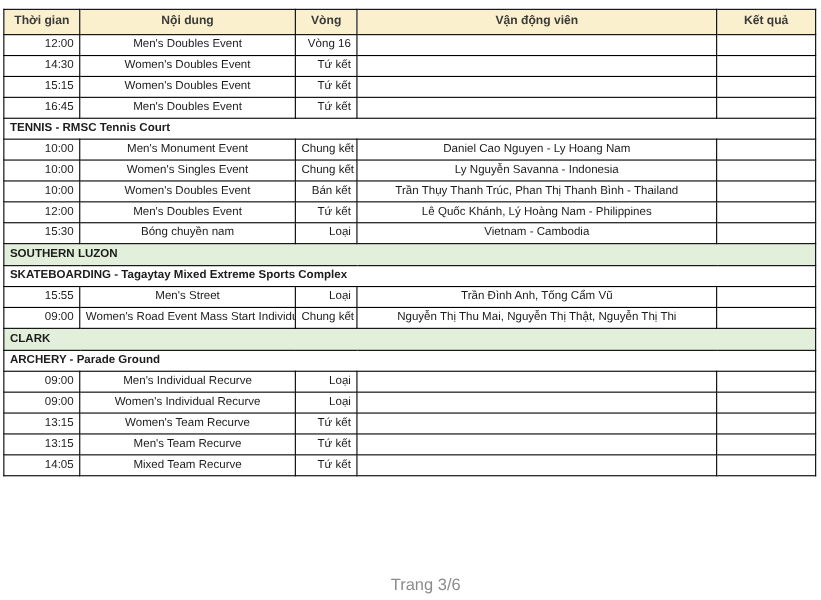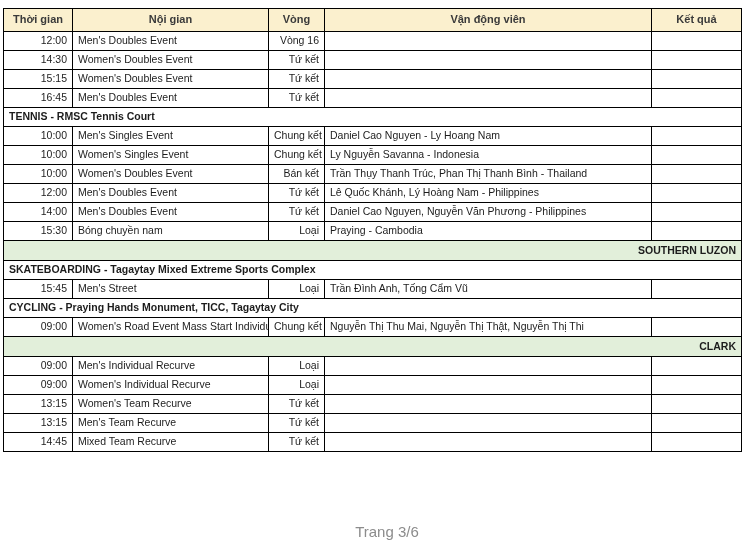--- a/index.html
+++ b/index.html
@@ -35,29 +35,29 @@
   }
   table.schedule thead th{
     background:var(--header-bg);
     color:var(--header-text);
     font-weight:bold;
     font-size:11px;
     text-align:center;
     height:22px;
   }
   td.c-time, td.c-round{text-align:right;}
-  td.c-event, td.c-athletes{text-align:left;}
+  td.c-event, td.c-athletes{text-align:center;}
   tr.section td{
     font-weight:bold;
     text-align:left;
     font-size:10.5px;
   }
   tr.region td{
     font-weight:bold;
-    text-align:right;
+    text-align:left;
     background:var(--region-bg);
     font-size:10.5px;
     height:19px;
   }
   .footer{
     position:absolute;
     left:18px;top:523px;width:738px;
     text-align:center;
     color:var(--footer-text);
     font-size:15px;
@@ -71,21 +71,21 @@
     <colgroup>
       <col style="width:69px">
       <col style="width:196px">
       <col style="width:56px">
       <col style="width:327px">
       <col style="width:90px">
     </colgroup>
     <thead>
       <tr>
         <th>Thời gian</th>
-        <th>Nội gian</th>
+        <th>Nội dung</th>
         <th>Vòng</th>
         <th>Vận động viên</th>
         <th>Kết quả</th>
       </tr>
     </thead>
     <tbody>
         <tr>
           <td class="c-time">12:00</td>
           <td class="c-event">Men's Doubles Event</td>
           <td class="c-round">Vòng 16</td>
@@ -111,21 +111,21 @@
           <td class="c-event">Men's Doubles Event</td>
           <td class="c-round">Tứ kết</td>
           <td class="c-athletes"></td>
           <td class="c-result"></td>
         </tr>
         <tr class="section">
           <td colspan="5">TENNIS - RMSC Tennis Court</td>
         </tr>
         <tr>
           <td class="c-time">10:00</td>
-          <td class="c-event">Men's Singles Event</td>
+          <td class="c-event">Men's Monument Event</td>
           <td class="c-round">Chung kết</td>
           <td class="c-athletes">Daniel Cao Nguyen - Ly Hoang Nam</td>
           <td class="c-result"></td>
         </tr>
         <tr>
           <td class="c-time">10:00</td>
           <td class="c-event">Women's Singles Event</td>
           <td class="c-round">Chung kết</td>
           <td class="c-athletes">Ly Nguyễn Savanna - Indonesia</td>
           <td class="c-result"></td>
@@ -138,59 +138,52 @@
           <td class="c-result"></td>
         </tr>
         <tr>
           <td class="c-time">12:00</td>
           <td class="c-event">Men's Doubles Event</td>
           <td class="c-round">Tứ kết</td>
           <td class="c-athletes">Lê Quốc Khánh, Lý Hoàng Nam - Philippines</td>
           <td class="c-result"></td>
         </tr>
         <tr>
-          <td class="c-time">14:00</td>
-          <td class="c-event">Men's Doubles Event</td>
-          <td class="c-round">Tứ kết</td>
-          <td class="c-athletes">Daniel Cao Nguyen, Nguyễn Văn Phương - Philippines</td>
-          <td class="c-result"></td>
-        </tr>
-        <tr>
           <td class="c-time">15:30</td>
           <td class="c-event">Bóng chuyền nam</td>
           <td class="c-round">Loại</td>
-          <td class="c-athletes">Praying - Cambodia</td>
+          <td class="c-athletes">Vietnam - Cambodia</td>
           <td class="c-result"></td>
         </tr>
         <tr class="region">
           <td colspan="5">SOUTHERN LUZON</td>
         </tr>
         <tr class="section">
           <td colspan="5">SKATEBOARDING - Tagaytay Mixed Extreme Sports Complex</td>
         </tr>
         <tr>
-          <td class="c-time">15:45</td>
+          <td class="c-time">15:55</td>
           <td class="c-event">Men's Street</td>
           <td class="c-round">Loại</td>
           <td class="c-athletes">Trần Đình Anh, Tống Cẩm Vũ</td>
           <td class="c-result"></td>
-        </tr>
-        <tr class="section">
-          <td colspan="5">CYCLING - Praying Hands Monument, TICC, Tagaytay City</td>
         </tr>
         <tr>
           <td class="c-time">09:00</td>
           <td class="c-event">Women's Road Event Mass Start Individual</td>
           <td class="c-round">Chung kết</td>
           <td class="c-athletes">Nguyễn Thị Thu Mai, Nguyễn Thị Thật, Nguyễn Thị Thi</td>
           <td class="c-result"></td>
         </tr>
         <tr class="region">
           <td colspan="5">CLARK</td>
         </tr>
+        <tr class="section">
+          <td colspan="5">ARCHERY - Parade Ground</td>
+        </tr>
         <tr>
           <td class="c-time">09:00</td>
           <td class="c-event">Men's Individual Recurve</td>
           <td class="c-round">Loại</td>
           <td class="c-athletes"></td>
           <td class="c-result"></td>
         </tr>
         <tr>
           <td class="c-time">09:00</td>
           <td class="c-event">Women's Individual Recurve</td>
@@ -206,21 +199,21 @@
           <td class="c-result"></td>
         </tr>
         <tr>
           <td class="c-time">13:15</td>
           <td class="c-event">Men's Team Recurve</td>
           <td class="c-round">Tứ kết</td>
           <td class="c-athletes"></td>
           <td class="c-result"></td>
         </tr>
         <tr>
-          <td class="c-time">14:45</td>
+          <td class="c-time">14:05</td>
           <td class="c-event">Mixed Team Recurve</td>
           <td class="c-round">Tứ kết</td>
           <td class="c-athletes"></td>
           <td class="c-result"></td>
         </tr>
       </tbody>
   </table>
   <div class="footer">Trang 3/6</div>
 </div>
 

